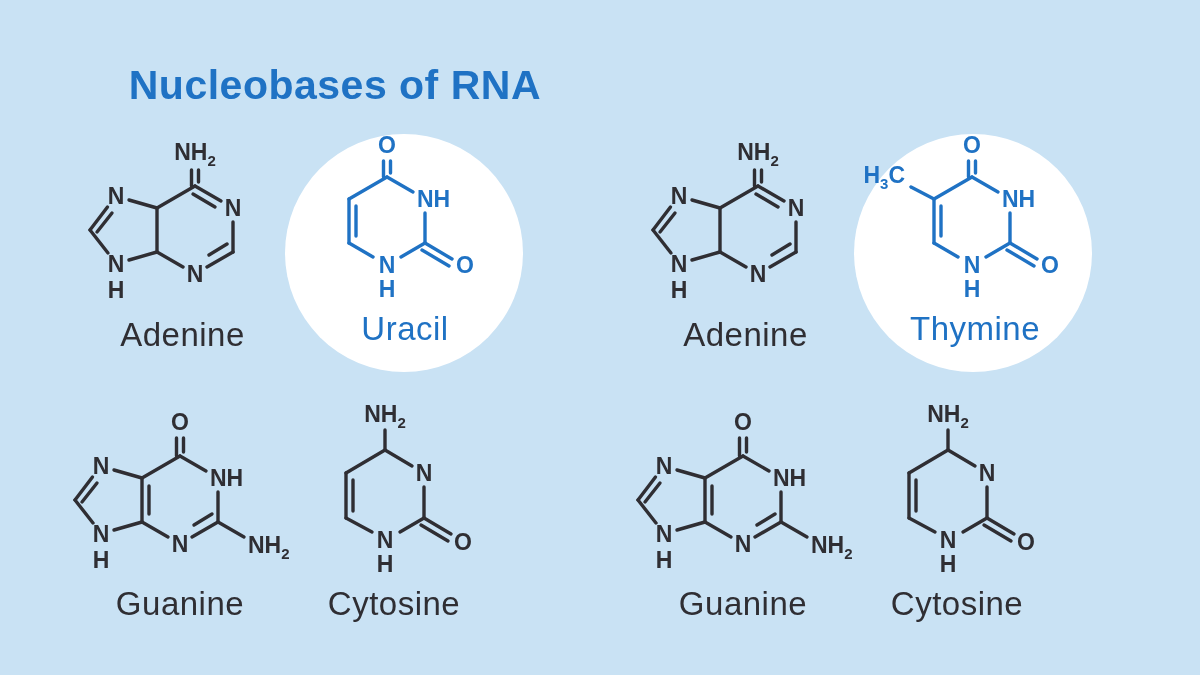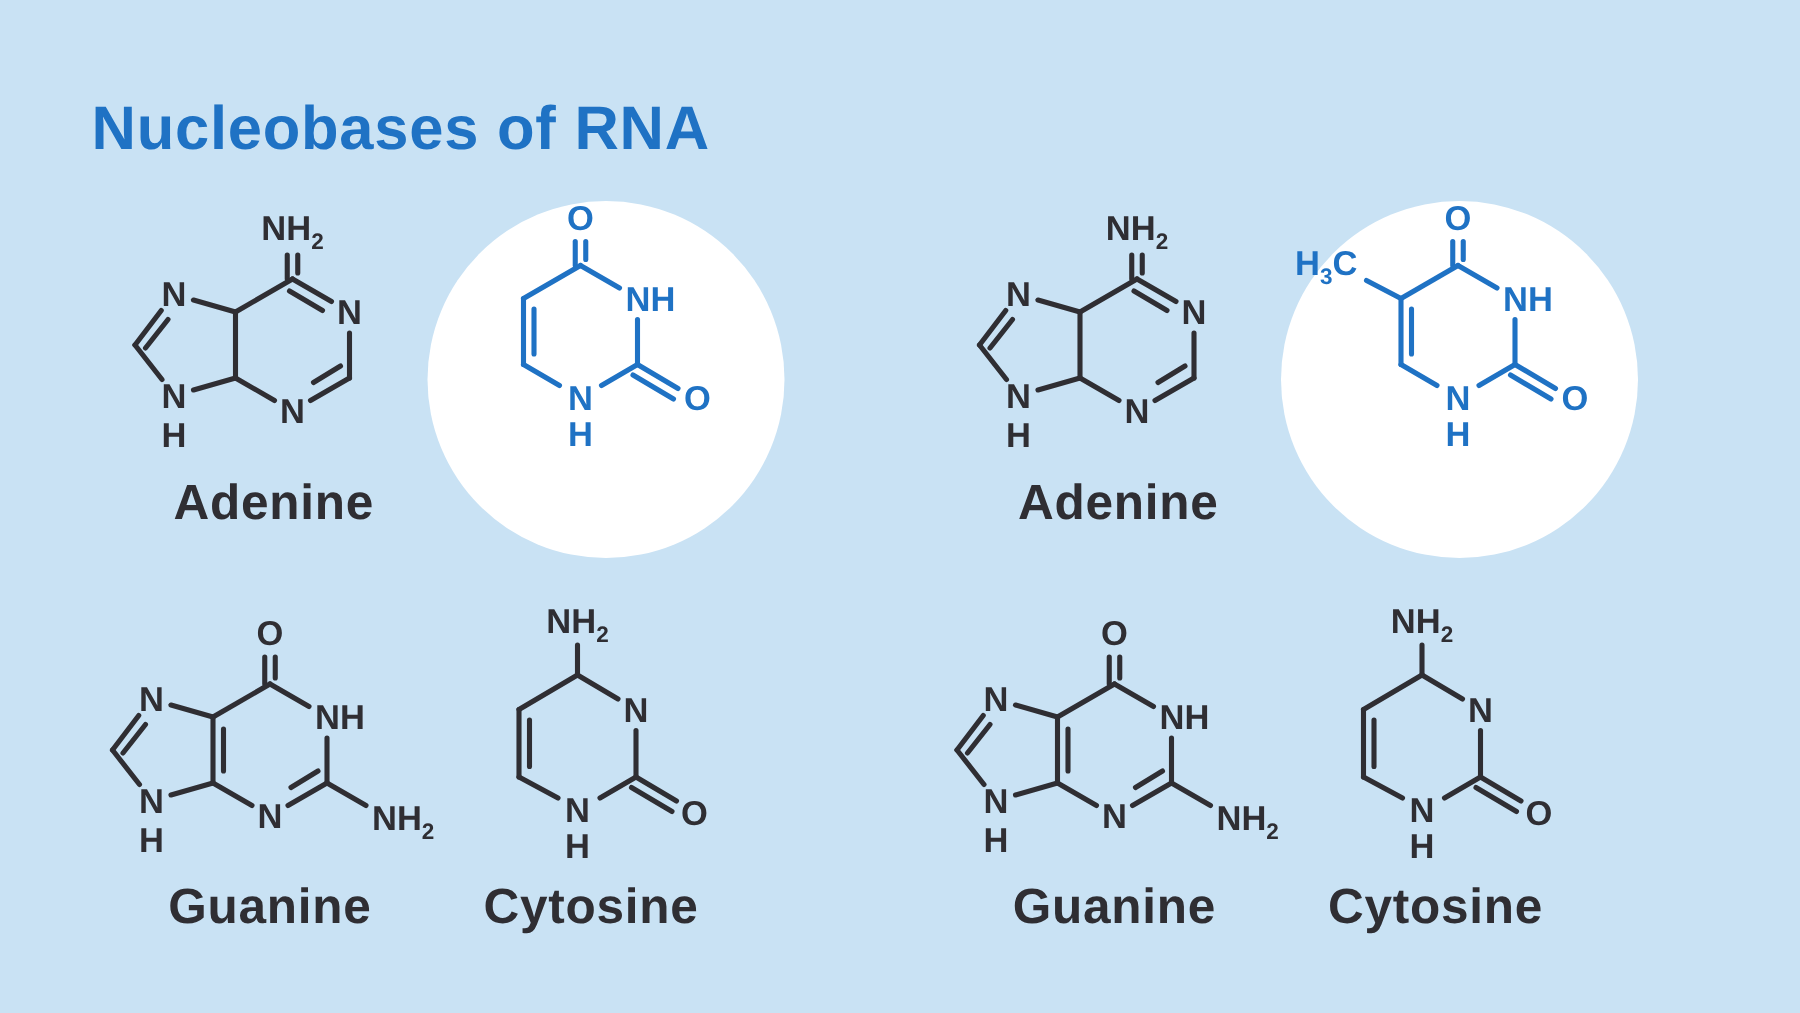--- a/index.html
+++ b/index.html
@@ -12,27 +12,27 @@
     width:1200px;height:675px;overflow:hidden;
     background:var(--bg);
     font-family:"Liberation Sans", sans-serif;
   }
   .canvas{position:relative;width:1200px;height:675px;}
   .circle{
     position:absolute;width:238px;height:238px;border-radius:50%;
     background:#ffffff;
   }
   .title{
-    position:absolute;width:480px;text-align:left;
+    position:absolute;width:480px;text-align:right;
     font-size:41px;font-weight:600;color:var(--blue);
     letter-spacing:.5px;white-space:nowrap;
   }
   .mol-name{
     position:absolute;text-align:center;
-    font-size:33px;font-weight:700;color:var(--ink);
+    font-size:33px;font-weight:400;color:var(--ink);
     letter-spacing:.5px;white-space:nowrap;
   }
   .mol-name.blue{color:var(--blue);}
   svg.mol{position:absolute;overflow:visible;}
   .bond{stroke:var(--ink);stroke-width:3.4;stroke-linecap:round;fill:none;}
   .blue-mol .bond{stroke:var(--blue);}
   .atom{
     font-family:"Liberation Sans", sans-serif;
     font-size:23px;font-weight:600;fill:var(--ink);text-anchor:middle;
   }
@@ -91,20 +91,21 @@
       <line class="bond" x1="39" y1="118" x2="39" y2="74"></line>
       <line class="bond" x1="46" y1="111" x2="46" y2="81"></line>
       <line class="bond" x1="39" y1="74" x2="77" y2="52"></line>
     </g>
     <text class="atom" x="77" y="28">O</text>
     <text class="atom start" x="107" y="82">NH</text>
     <text class="atom" x="155" y="148">O</text>
     <text class="atom" x="77" y="148">N</text>
     <text class="atom" x="77" y="172">H</text>
   </svg>
+  <div class="mol-name blue" style="left:320px;top:310px;width:170px">Uracil</div>
 
   <svg class="mol" style="left:55px;top:400px" width="260" height="190" viewBox="0 0 260 190">
     <g>
       <line class="bond" x1="121.5" y1="38" x2="121.5" y2="56"></line>
       <line class="bond" x1="128.5" y1="38" x2="128.5" y2="52"></line>
       <line class="bond" x1="125" y1="56" x2="151" y2="71"></line>
       <line class="bond" x1="163" y1="92" x2="163" y2="122"></line>
       <line class="bond" x1="163" y1="122" x2="137" y2="137"></line>
       <line class="bond" x1="157" y1="114" x2="139" y2="125"></line>
       <line class="bond" x1="163" y1="122" x2="189" y2="137"></line>
@@ -191,20 +192,21 @@
       <line class="bond" x1="89" y1="74" x2="127" y2="52"></line>
       <line class="bond" x1="89" y1="74" x2="66" y2="62"></line>
     </g>
     <text class="atom end" x="60" y="58"><tspan>H</tspan><tspan class="sub" dy="6">3</tspan><tspan dy="-6">C</tspan></text>
     <text class="atom" x="127" y="28">O</text>
     <text class="atom start" x="157" y="82">NH</text>
     <text class="atom" x="205" y="148">O</text>
     <text class="atom" x="127" y="148">N</text>
     <text class="atom" x="127" y="172">H</text>
   </svg>
+  <div class="mol-name blue" style="left:880px;top:310px;width:190px">Thymine</div>
 
   <svg class="mol" style="left:618px;top:400px" width="260" height="190" viewBox="0 0 260 190">
     <g>
       <line class="bond" x1="121.5" y1="38" x2="121.5" y2="56"></line>
       <line class="bond" x1="128.5" y1="38" x2="128.5" y2="52"></line>
       <line class="bond" x1="125" y1="56" x2="151" y2="71"></line>
       <line class="bond" x1="163" y1="92" x2="163" y2="122"></line>
       <line class="bond" x1="163" y1="122" x2="137" y2="137"></line>
       <line class="bond" x1="157" y1="114" x2="139" y2="125"></line>
       <line class="bond" x1="163" y1="122" x2="189" y2="137"></line>

